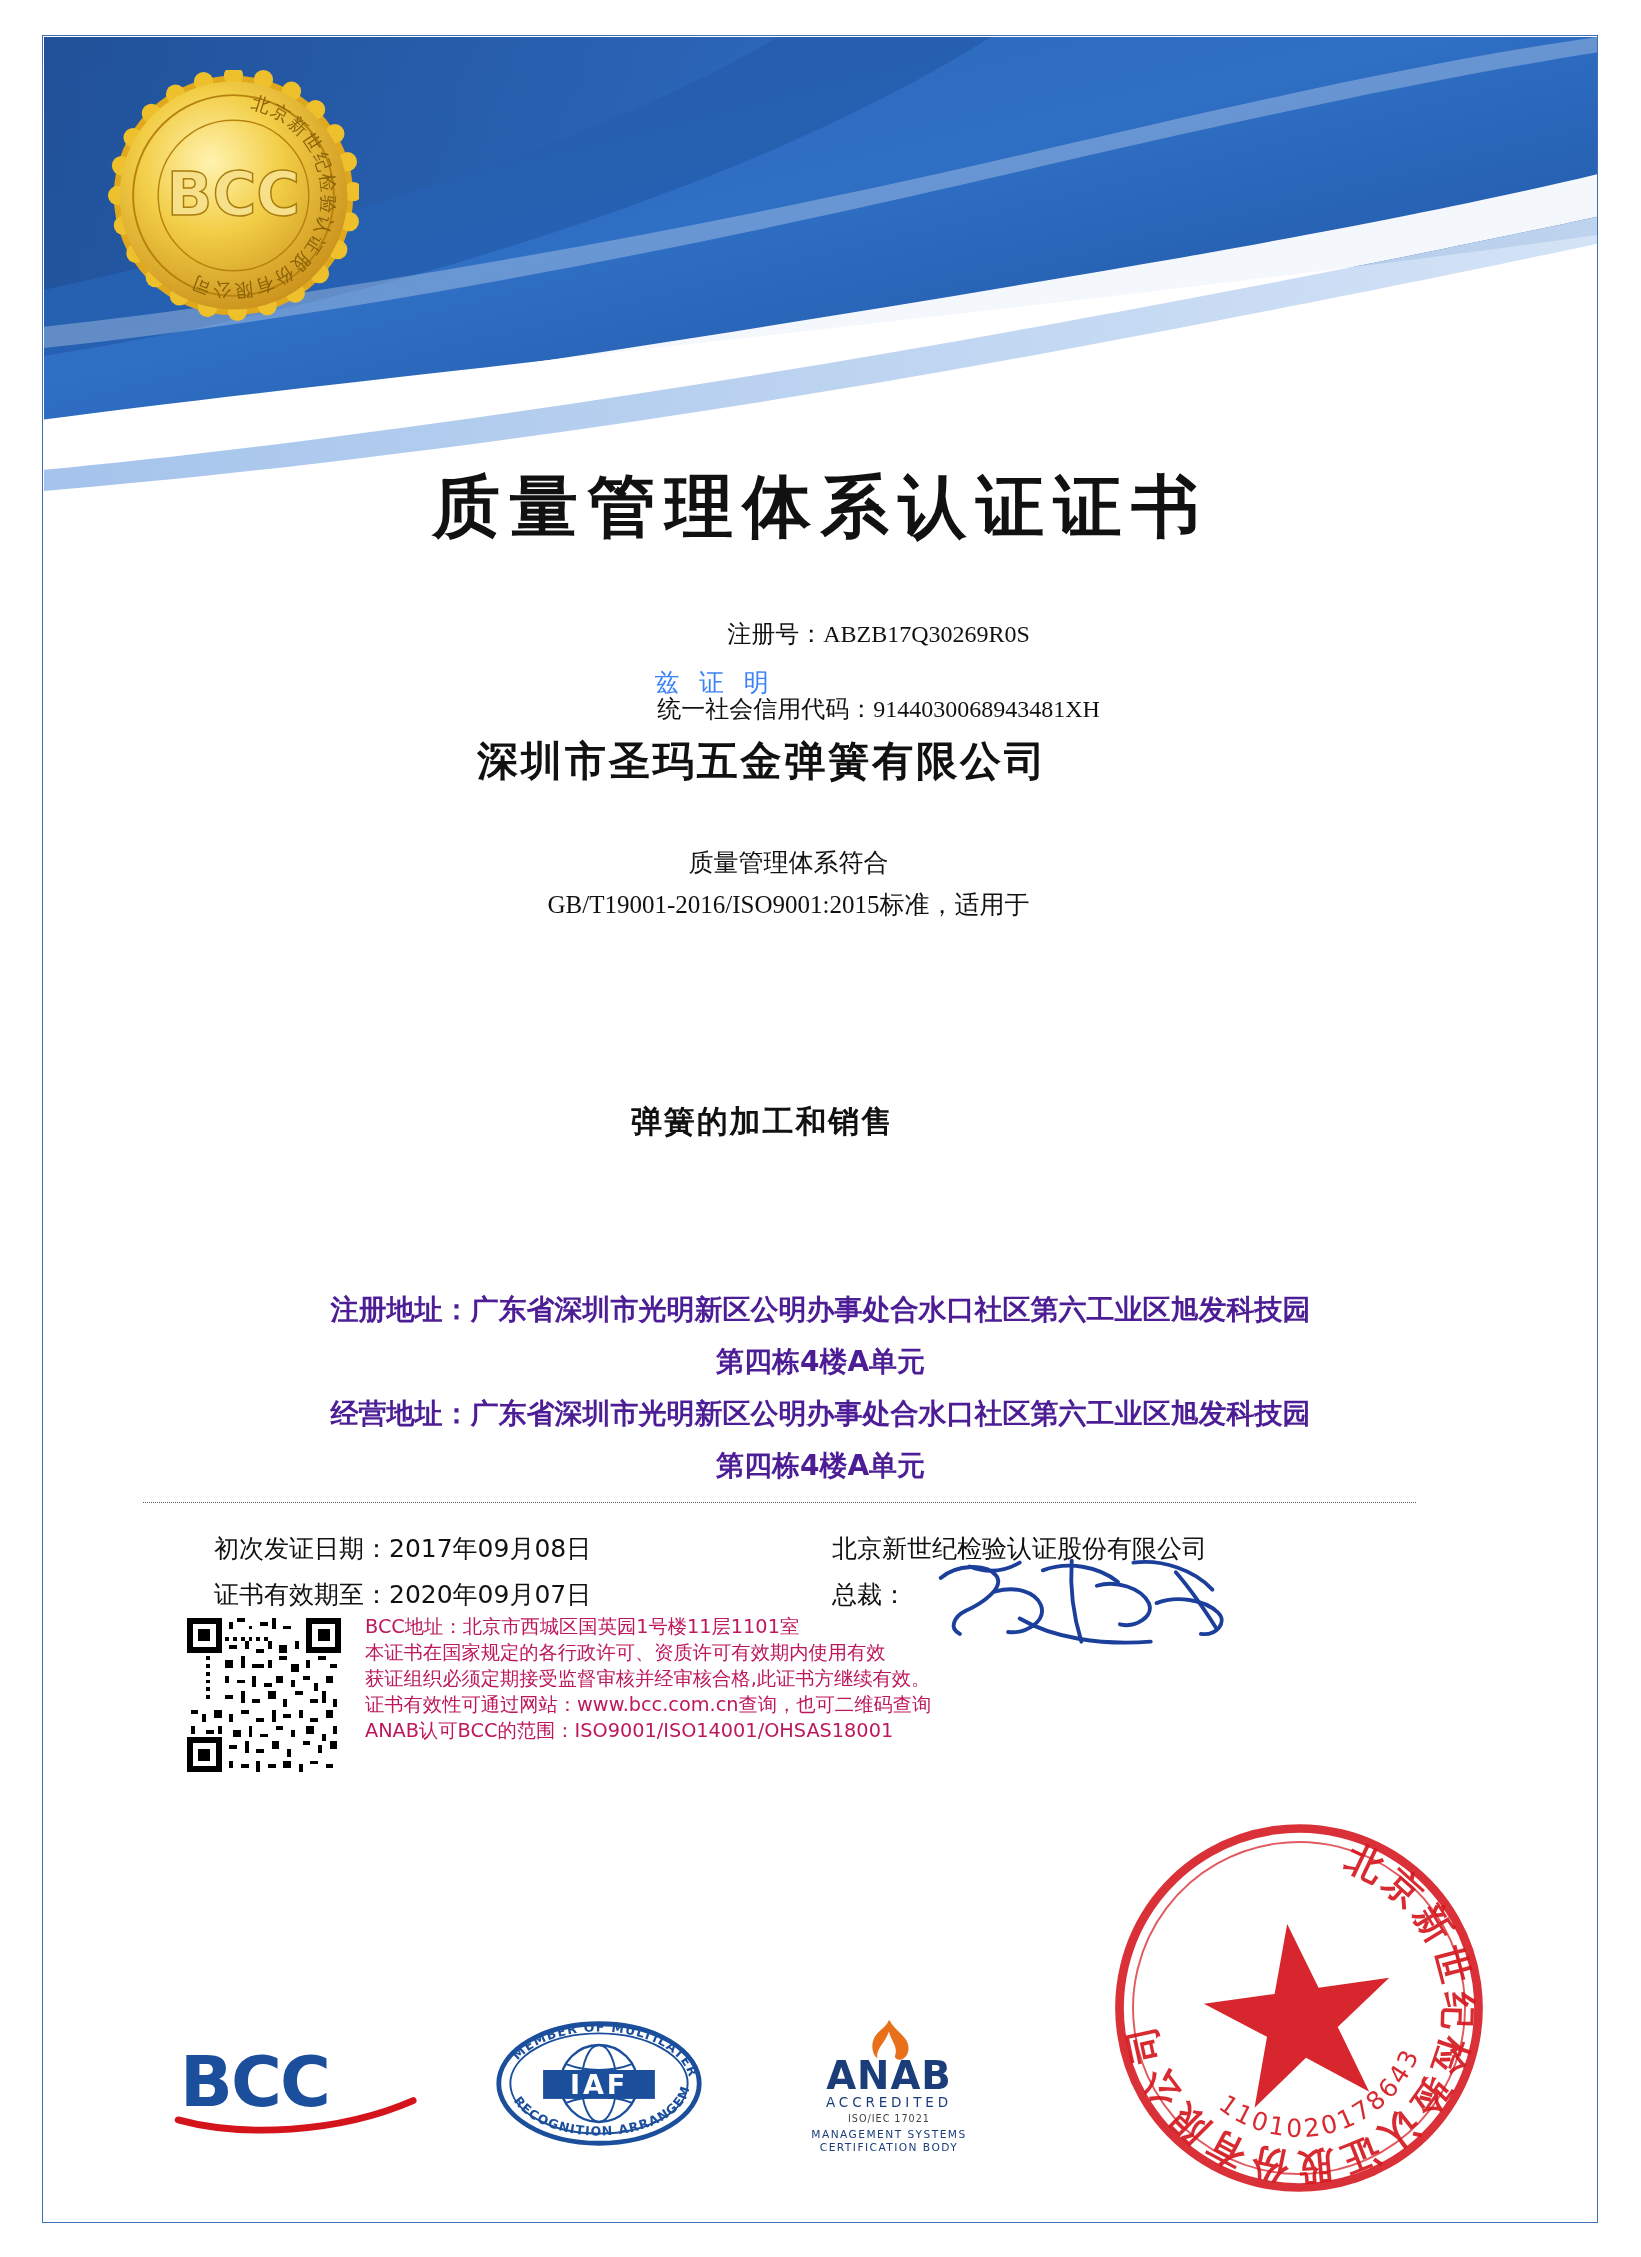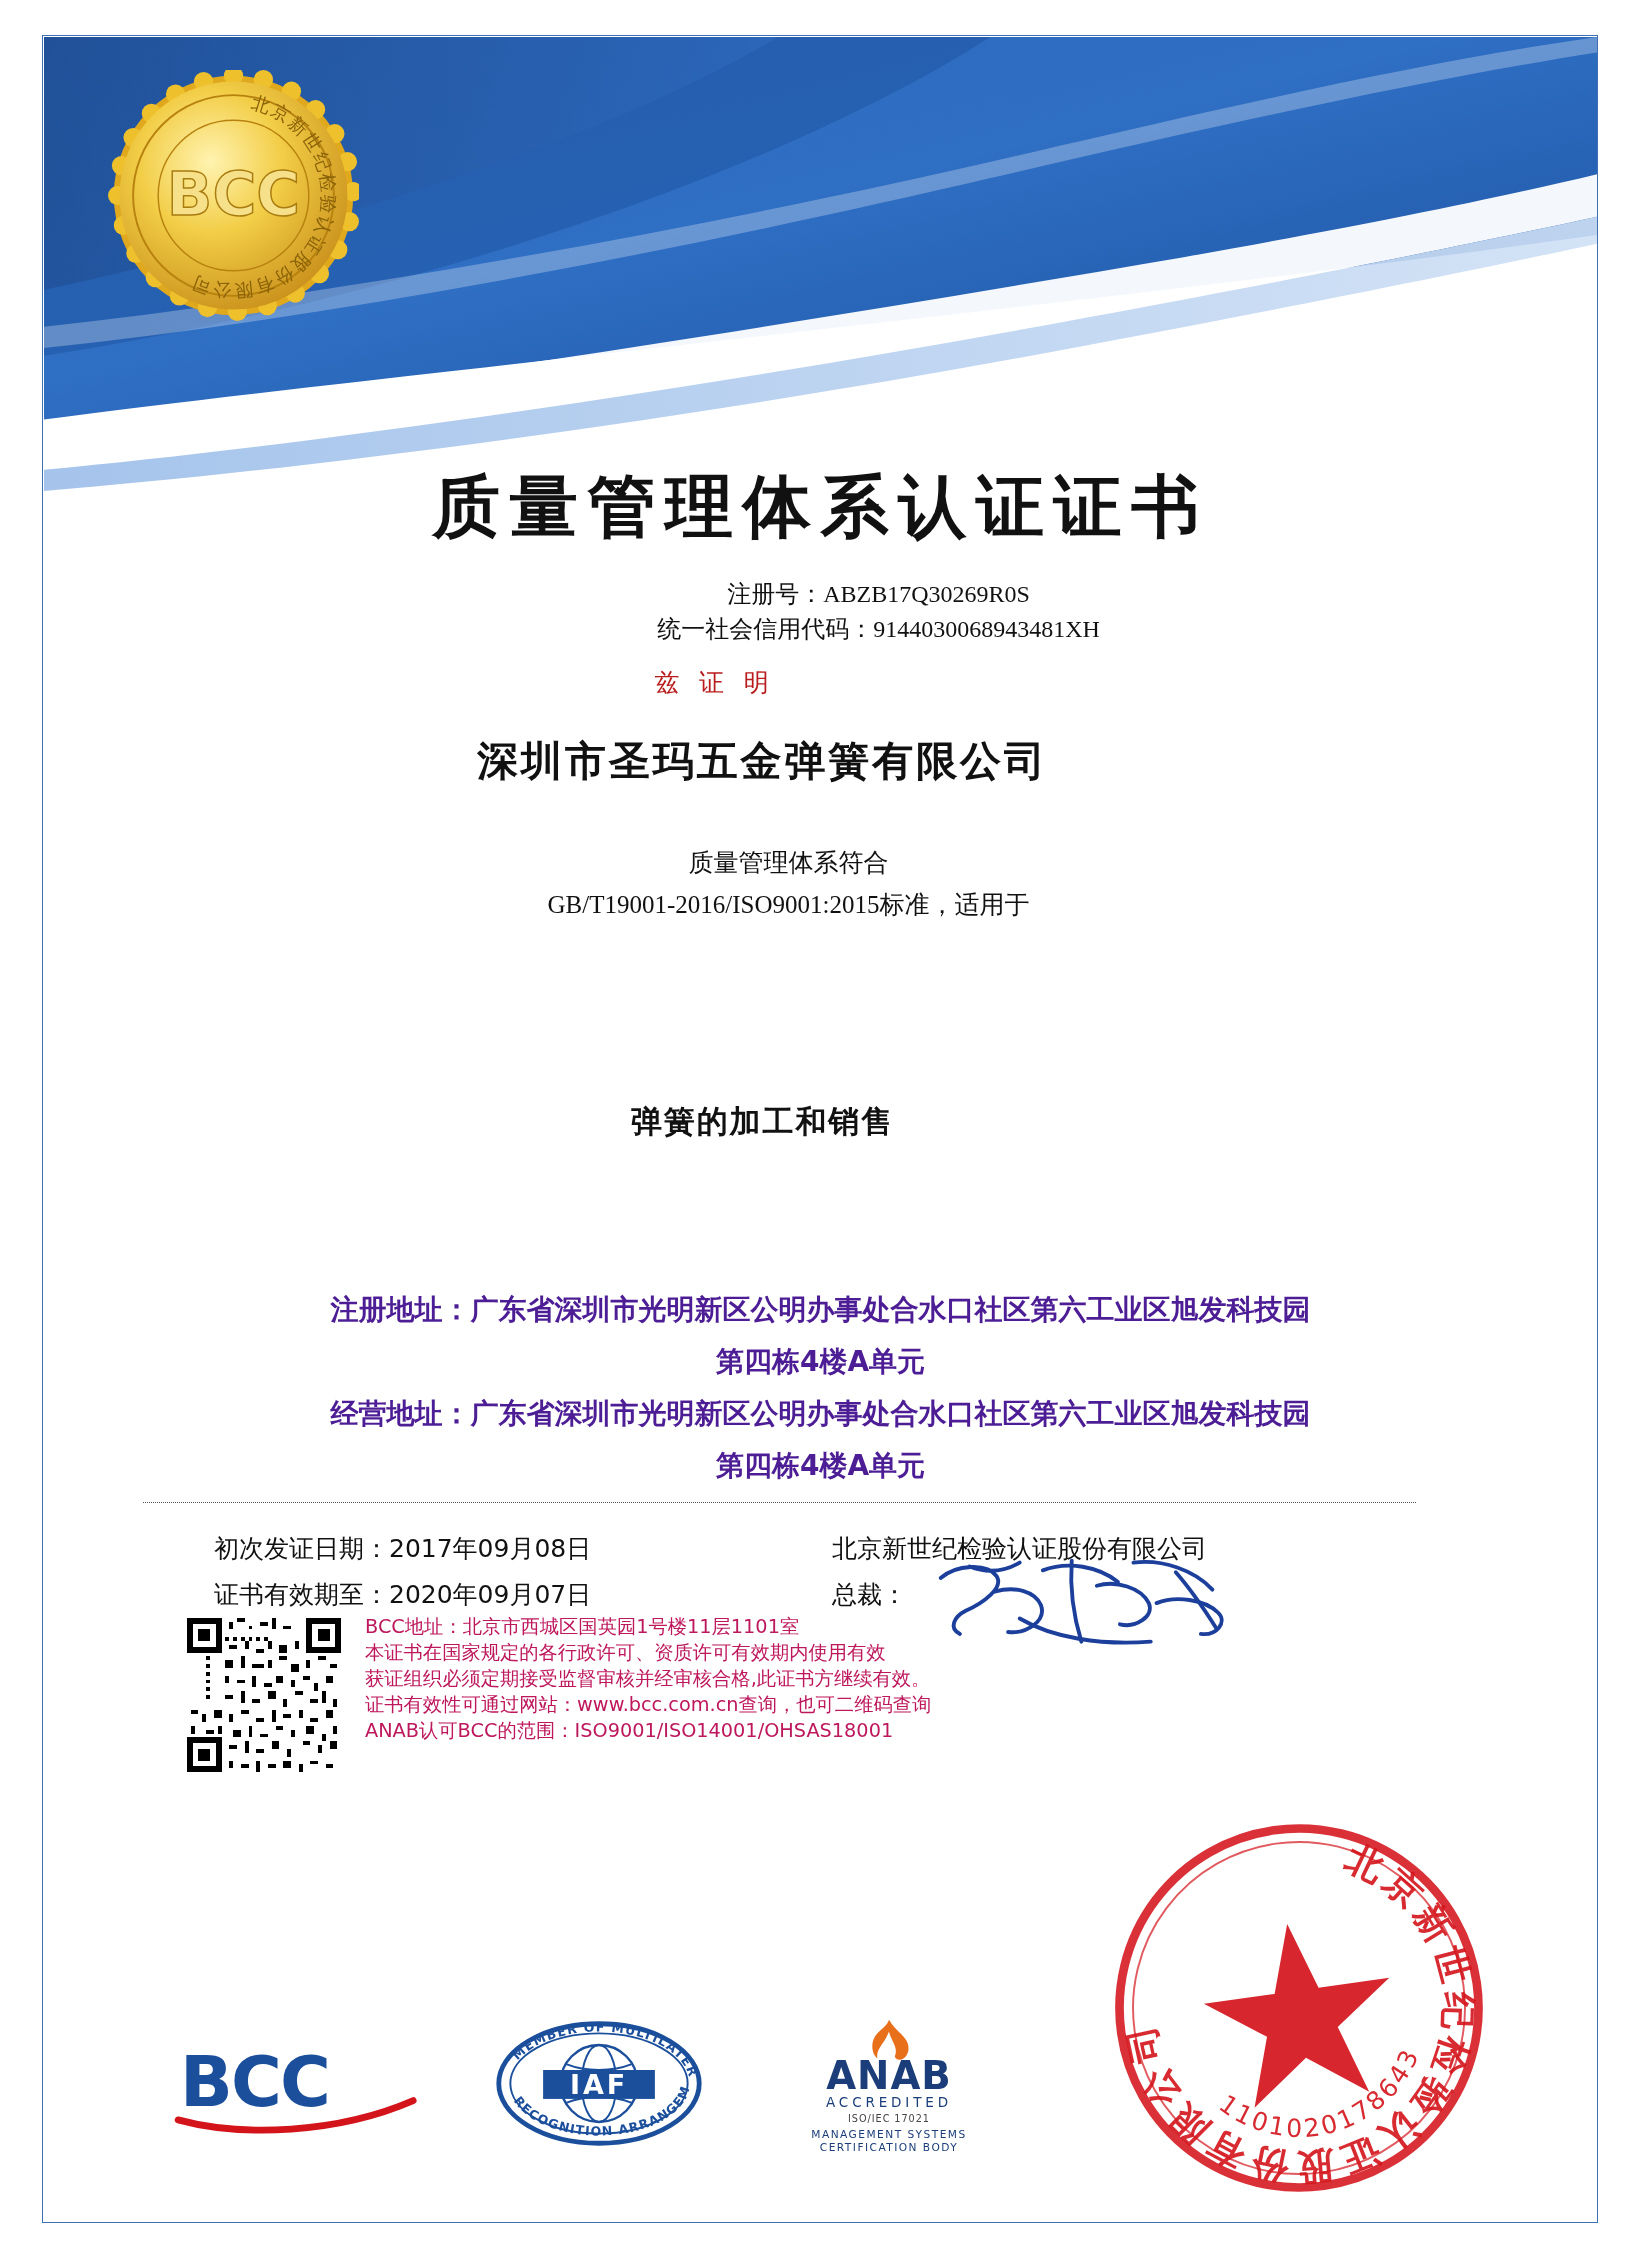--- a/index.html
+++ b/index.html
@@ -64,31 +64,31 @@
   .reg-block {
     position: absolute;
     left: 0; right: 0;
     top: 577px;
     text-align: center;
     font-size: 24px;
     color: #111;
     line-height: 35px;
   }
   .reg-block .line { display: block; }
-  .reg-block .ind { padding-left: 116px; }
+  .reg-block .ind { padding-left: 116px; margin-top: 40px; }
 
   .hereby {
     position: absolute;
     left: 8px; right: 0;
     top: 666px;
     text-align: center;
     font-family: "DejaVu Sans", sans-serif;
     font-size: 25px;
     letter-spacing: 5.8px;
-    color: #b91c1c;
+    color: #3b82f6;
     padding-right: 232px;
     box-sizing: border-box;
     padding-left: 12px;
   }
   .company {
     position: absolute;
     left: 0; right: 0;
     top: 734px;
     text-align: center;
     font-family: "DejaVu Sans", sans-serif;

